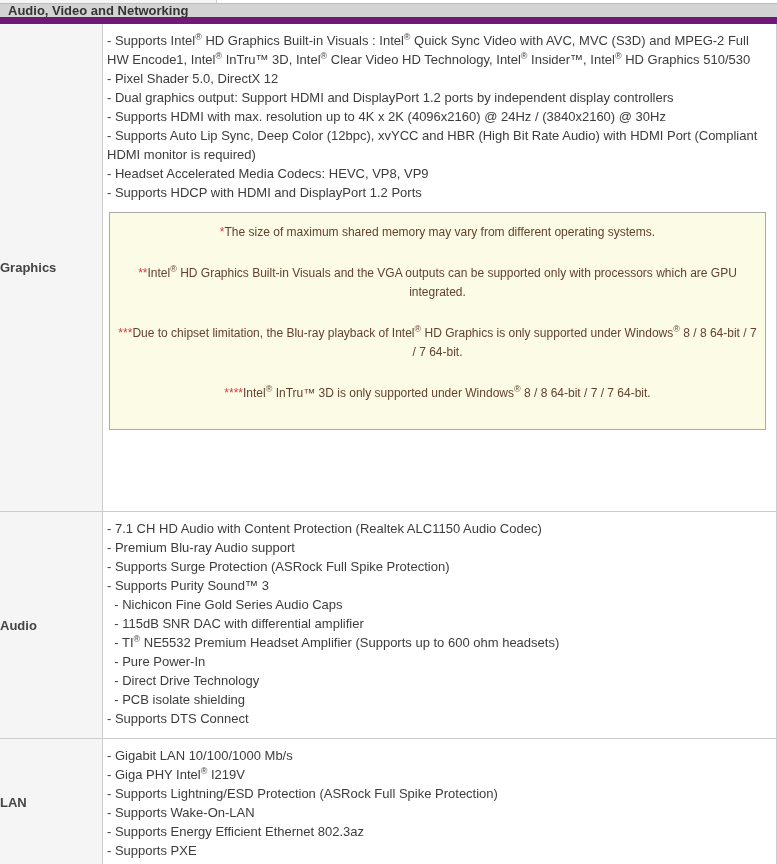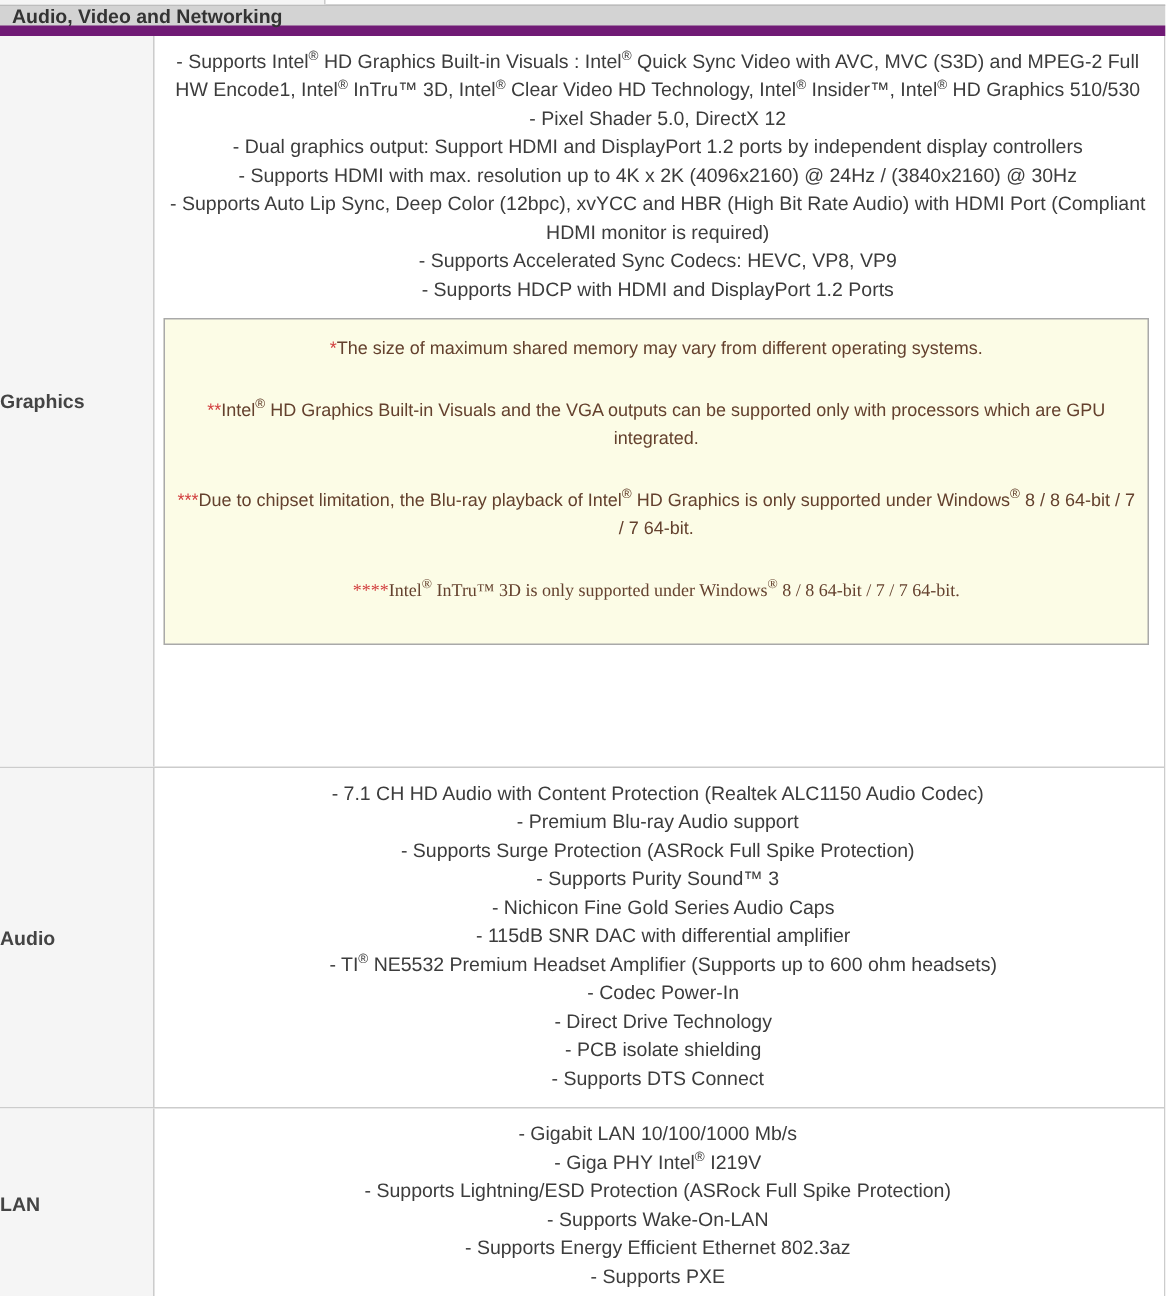--- a/index.html
+++ b/index.html
@@ -29,30 +29,30 @@
     width:103px;min-width:103px;background:var(--label_bg);
     border-right:1px solid var(--border);
     display:flex;align-items:center;
     font-weight:bold;font-size:13px;color:#444444;
   }
   .content-col{flex:1;padding:7px 6px 6px 4px;font-size:13px;}
   #row-graphics{min-height:487px;}
   #row-audio{min-height:227px;}
   #row-lan{min-height:124px;}
   ul.spec-list{list-style:none;margin:0;padding:0;}
-  .spec-item{white-space:pre-wrap;line-height:19px;text-align:center;}
+  .spec-item{white-space:pre-wrap;line-height:19px;}
   sup{font-size:9px;line-height:0;vertical-align:baseline;position:relative;top:-5px;}
   .red{color:var(--red);}
   .note-box{
     margin:10px 4px 2px 2px;background:var(--note_bg);
     border:1px solid var(--note_border);
     padding:10px 8px;color:var(--note_text);font-size:12px;text-align:center;
   }
   .note-p{margin:0 0 22px;line-height:19px;white-space:pre-wrap;}
-  .note-p:last-child{margin:16px;font-family:Liberation Serif, serif;}
+  .note-p:last-child{margin:16px;}
   .note-box .red{color:#d24040;}
 </style>
 </head>
 <body>
 
 <div class="page">
 
   <div class="top-sliver">
     <div class="sliver-left"></div>
   </div>
@@ -68,21 +68,21 @@
         <span>Graphics</span>
       </div>
       <div class="content-col">
         <ul class="spec-list">
 
         <li class="spec-item">- Supports Intel<sup>®</sup> HD Graphics Built-in Visuals : Intel<sup>®</sup> Quick Sync Video with AVC, MVC (S3D) and MPEG-2 Full HW Encode1, Intel<sup>®</sup> InTru™ 3D, Intel<sup>®</sup> Clear Video HD Technology, Intel<sup>®</sup> Insider™, Intel<sup>®</sup> HD Graphics 510/530</li>
             <li class="spec-item">- Pixel Shader 5.0, DirectX 12</li>
             <li class="spec-item">- Dual graphics output: Support HDMI and DisplayPort 1.2 ports by independent display controllers</li>
             <li class="spec-item">- Supports HDMI with max. resolution up to 4K x 2K (4096x2160) @ 24Hz / (3840x2160) @ 30Hz</li>
             <li class="spec-item">- Supports Auto Lip Sync, Deep Color (12bpc), xvYCC and HBR (High Bit Rate Audio) with HDMI Port (Compliant HDMI monitor is required)</li>
-            <li class="spec-item">- Supports Accelerated Sync Codecs: HEVC, VP8, VP9</li>
+            <li class="spec-item">- Headset Accelerated Media Codecs: HEVC, VP8, VP9</li>
             <li class="spec-item">- Supports HDCP with HDMI and DisplayPort 1.2 Ports</li>
           </ul>
         <div class="note-box">
 
         <p class="note-p"><span class="red">*</span>The size of maximum shared memory may vary from different operating systems.</p>
             <p class="note-p"><span class="red">*</span><span class="red">*</span>Intel<sup>®</sup> HD Graphics Built-in Visuals and the VGA outputs can be supported only with processors which are GPU integrated.</p>
             <p class="note-p"><span class="red">*</span><span class="red">*</span><span class="red">*</span>Due to chipset limitation, the Blu-ray playback of Intel<sup>®</sup> HD Graphics is only supported under Windows<sup>®</sup> 8 / 8 64-bit / 7 / 7 64-bit.</p>
             <p class="note-p"><span class="red">*</span><span class="red">*</span><span class="red">*</span><span class="red">*</span>Intel<sup>®</sup> InTru™ 3D is only supported under Windows<sup>®</sup> 8 / 8 64-bit / 7 / 7 64-bit.</p>
           </div>
       </div>
@@ -95,21 +95,21 @@
       <div class="content-col">
         <ul class="spec-list">
 
         <li class="spec-item">- 7.1 CH HD Audio with Content Protection (Realtek ALC1150 Audio Codec)</li>
             <li class="spec-item">- Premium Blu-ray Audio support</li>
             <li class="spec-item">- Supports Surge Protection (ASRock Full Spike Protection)</li>
             <li class="spec-item">- Supports Purity Sound™ 3</li>
             <li class="spec-item">  - Nichicon Fine Gold Series Audio Caps</li>
             <li class="spec-item">  - 115dB SNR DAC with differential amplifier</li>
             <li class="spec-item">  - TI<sup>®</sup> NE5532 Premium Headset Amplifier (Supports up to 600 ohm headsets)</li>
-            <li class="spec-item">  - Codec Power-In</li>
+            <li class="spec-item">  - Pure Power-In</li>
             <li class="spec-item">  - Direct Drive Technology</li>
             <li class="spec-item">  - PCB isolate shielding</li>
             <li class="spec-item">- Supports DTS Connect</li>
           </ul>
       </div>
     </div>
 
     <div class="spec-row" id="row-lan">
       <div class="label-col">
         <span>LAN</span>

